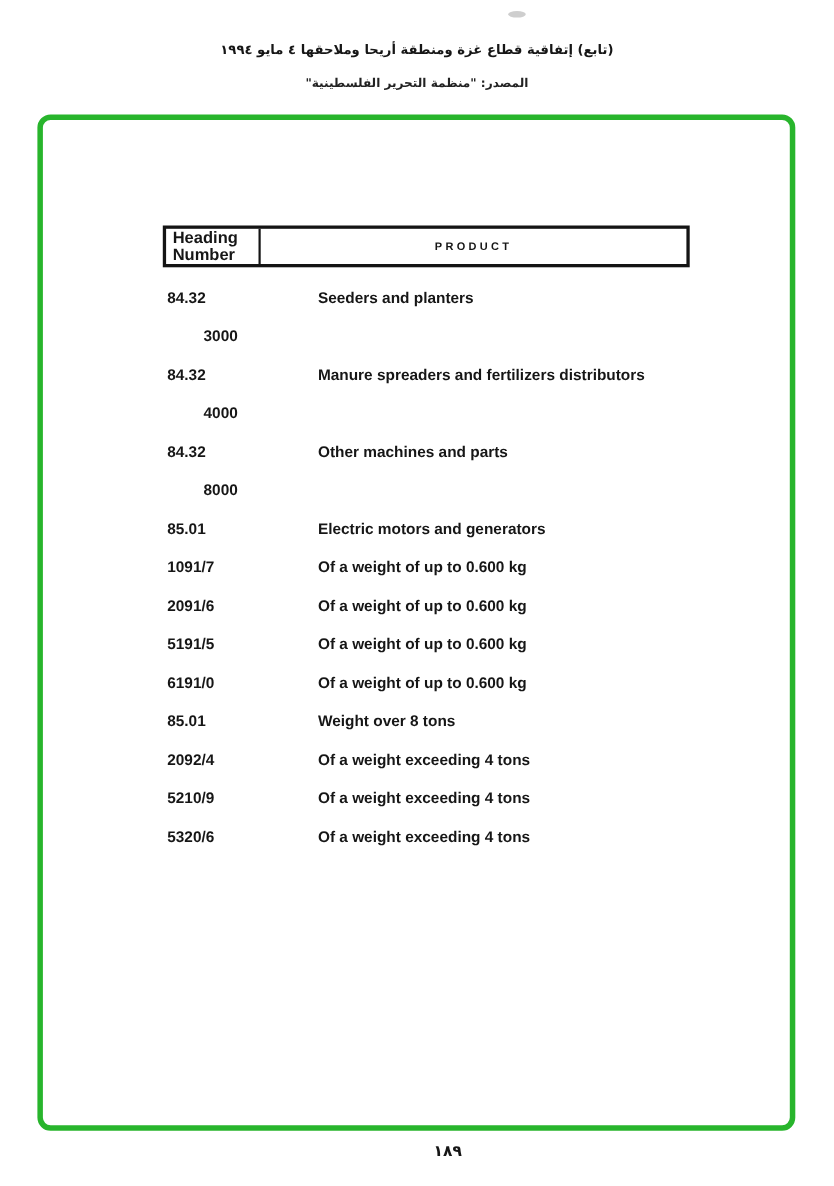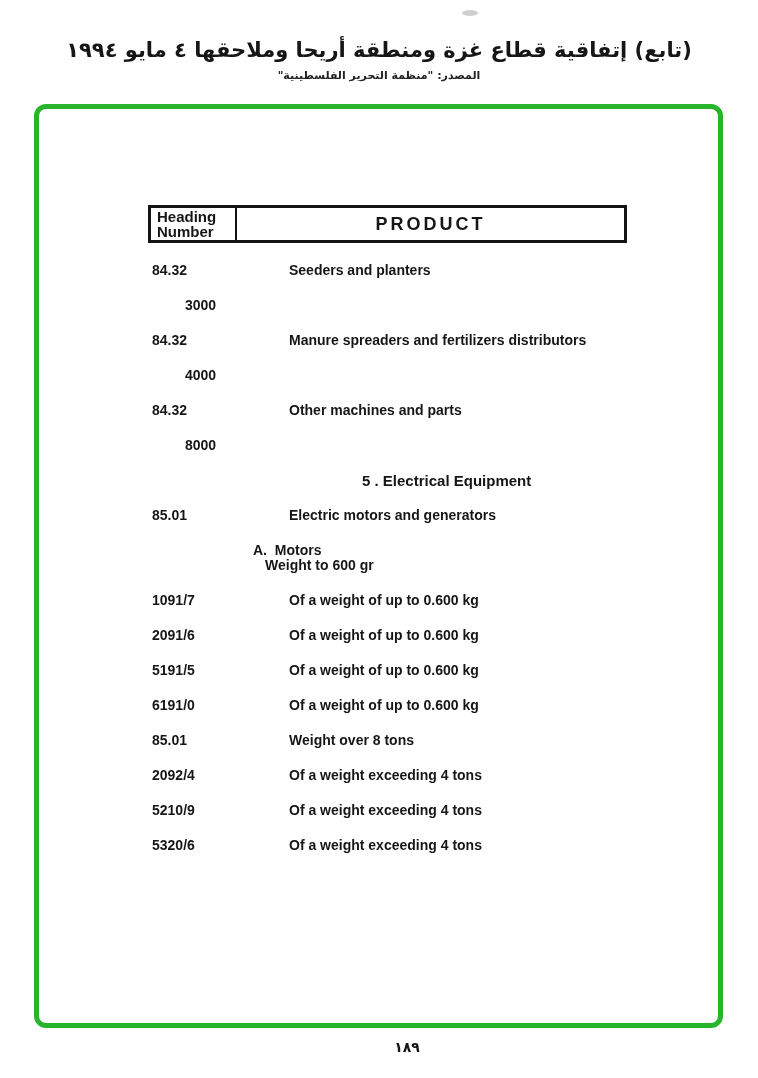--- a/index.html
+++ b/index.html
@@ -29,21 +29,21 @@
     border-radius: 50%;
     opacity: 0.75;
   }
 
   .top-title {
     position: absolute;
     top: 38px;
     left: 0;
     width: 100%;
     text-align: center;
-    font-size: 21px;
+    font-size: 12px;
     font-weight: bold;
   }
 
   .top-source {
     position: absolute;
     top: 69px;
     left: 0;
     width: 100%;
     text-align: center;
     font-size: 11px;
@@ -88,21 +88,21 @@
     font-weight: bold;
     font-size: 15px;
     line-height: 15px;
   }
   .thead-col2 {
     flex: 1;
     display: flex;
     align-items: center;
     justify-content: center;
     font-weight: bold;
-    font-size: 18px;
+    font-size: 10px;
     letter-spacing: 3px;
   }
 
   .rows { margin-top: 12px; }
 
   .row {
     display: flex;
     margin-top: 20px;
     font-size: 14px;
     line-height: 15px;
@@ -178,35 +178,26 @@
       <div class="row">
         <span class="num">84.32</span>
         <span class="prod">Other machines and parts</span>
       </div>
 
       <div class="row">
         <span class="subnum">8000</span>
       </div>
 
 
-      <div class="row row--section">
-        <span>5 . Electrical Equipment</span>
-      </div>
 
       <div class="row">
         <span class="num">85.01</span>
         <span class="prod">Electric motors and generators</span>
       </div>
 
-      <div class="row row--sublabel">
-        <div class="sublabel-block">
-          <div class="sublabel-line">A.  Motors</div>
-          <div class="sublabel-line sublabel-line2">Weight to 600 gr</div>
-        </div>
-      </div>
 
       <div class="row">
         <span class="num">1091/7</span>
         <span class="prod">Of a weight of up to 0.600 kg</span>
       </div>
 
       <div class="row">
         <span class="num">2091/6</span>
         <span class="prod">Of a weight of up to 0.600 kg</span>
       </div>

